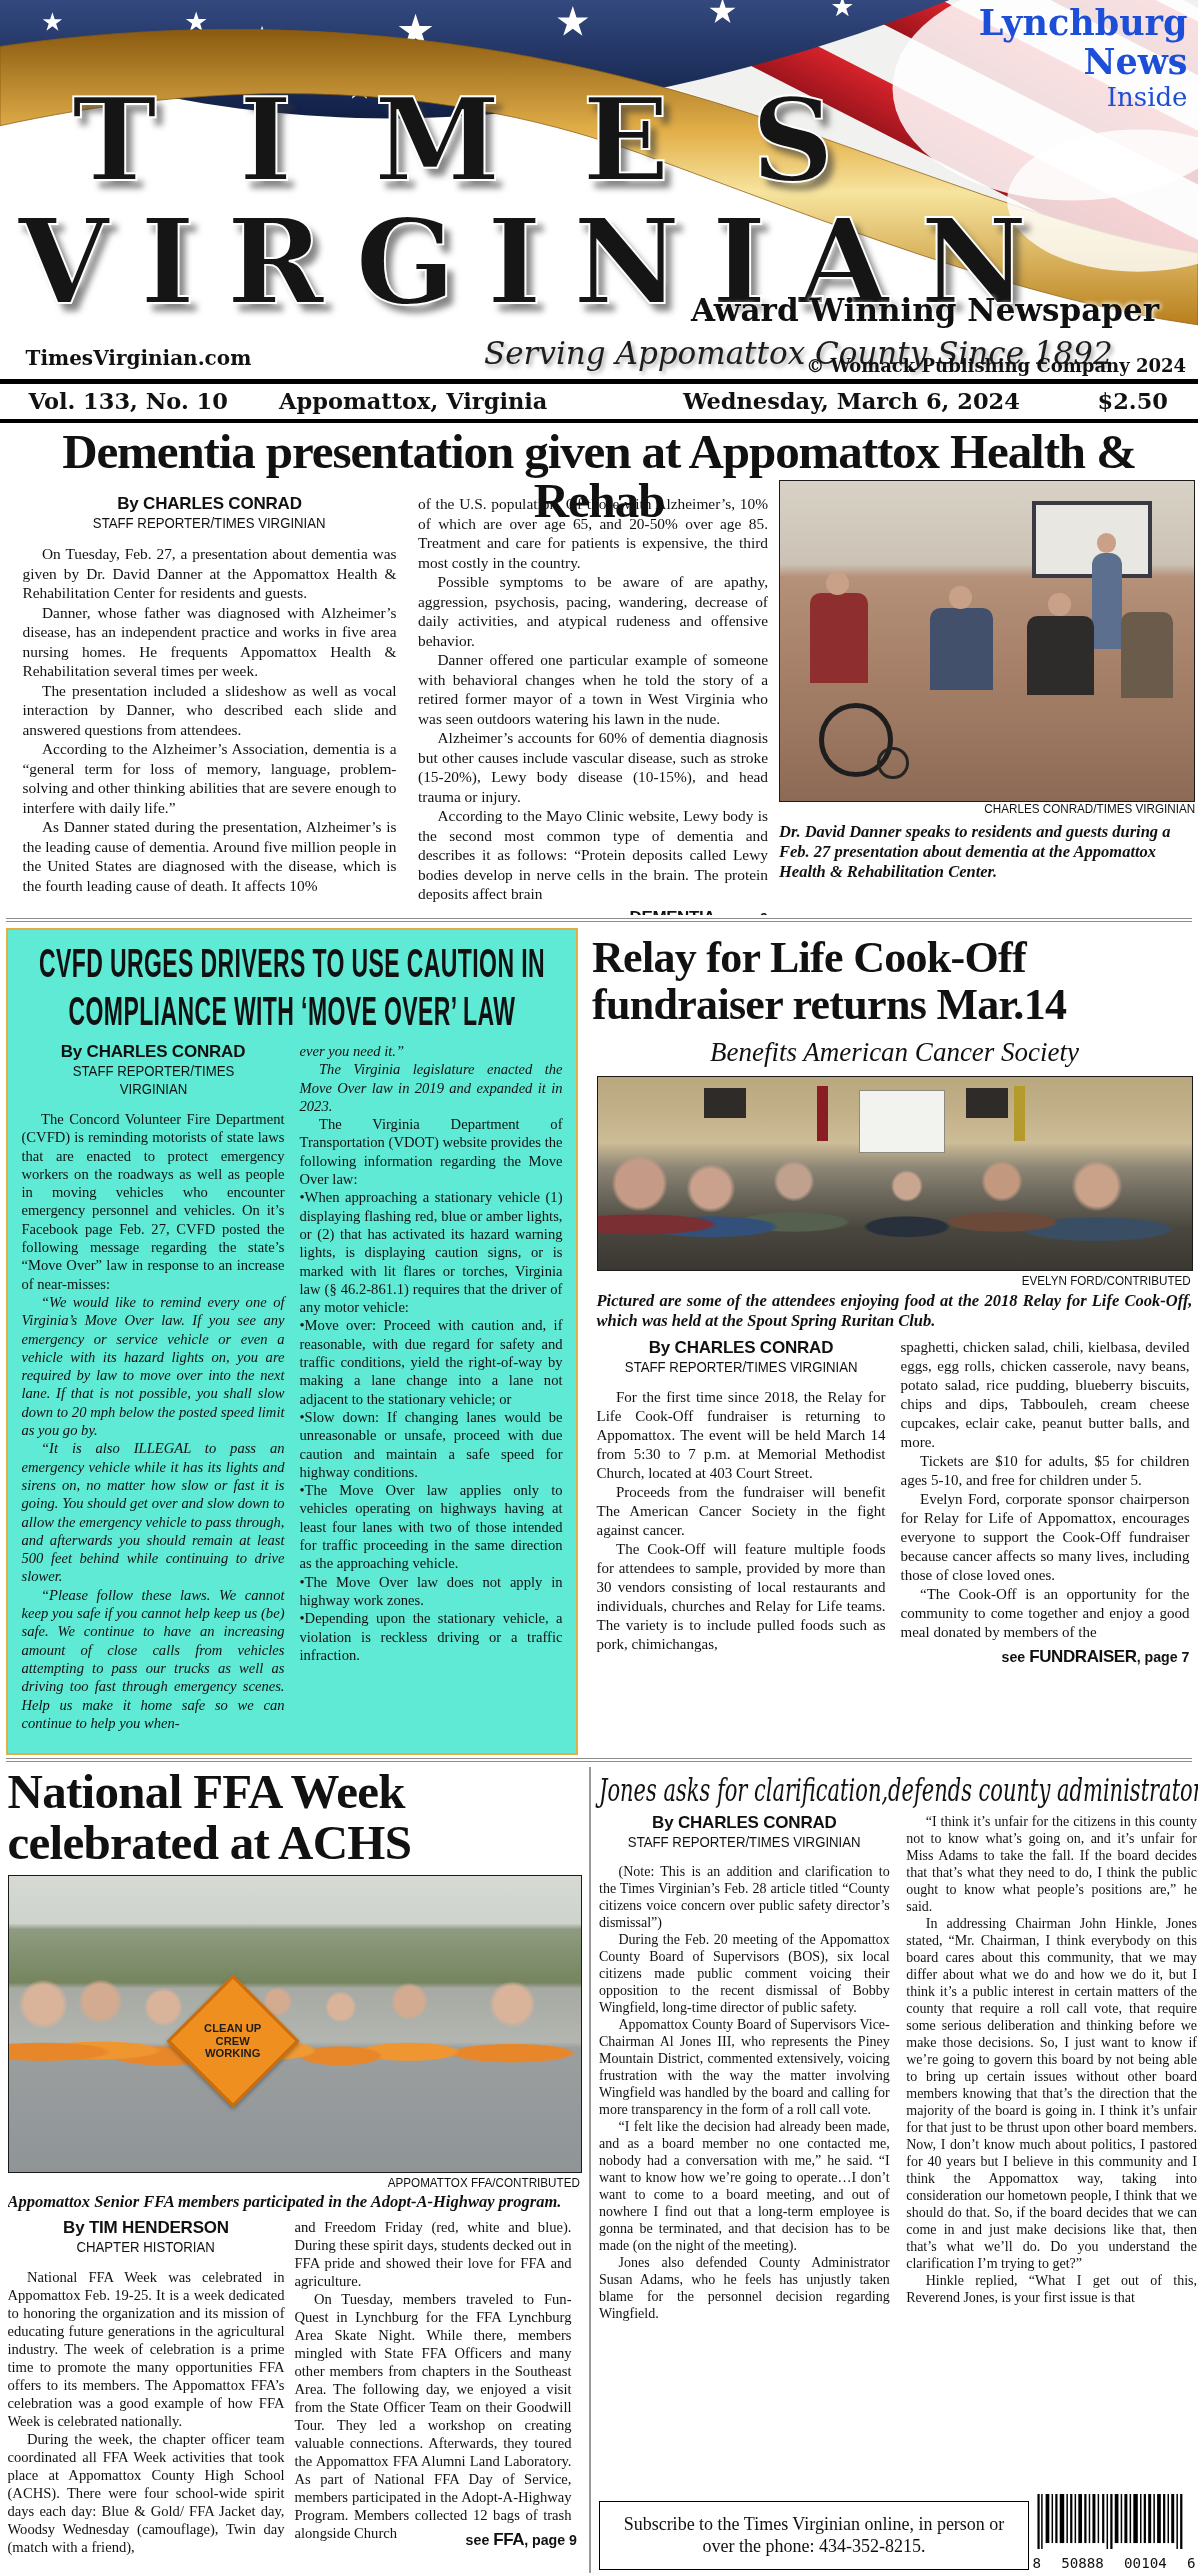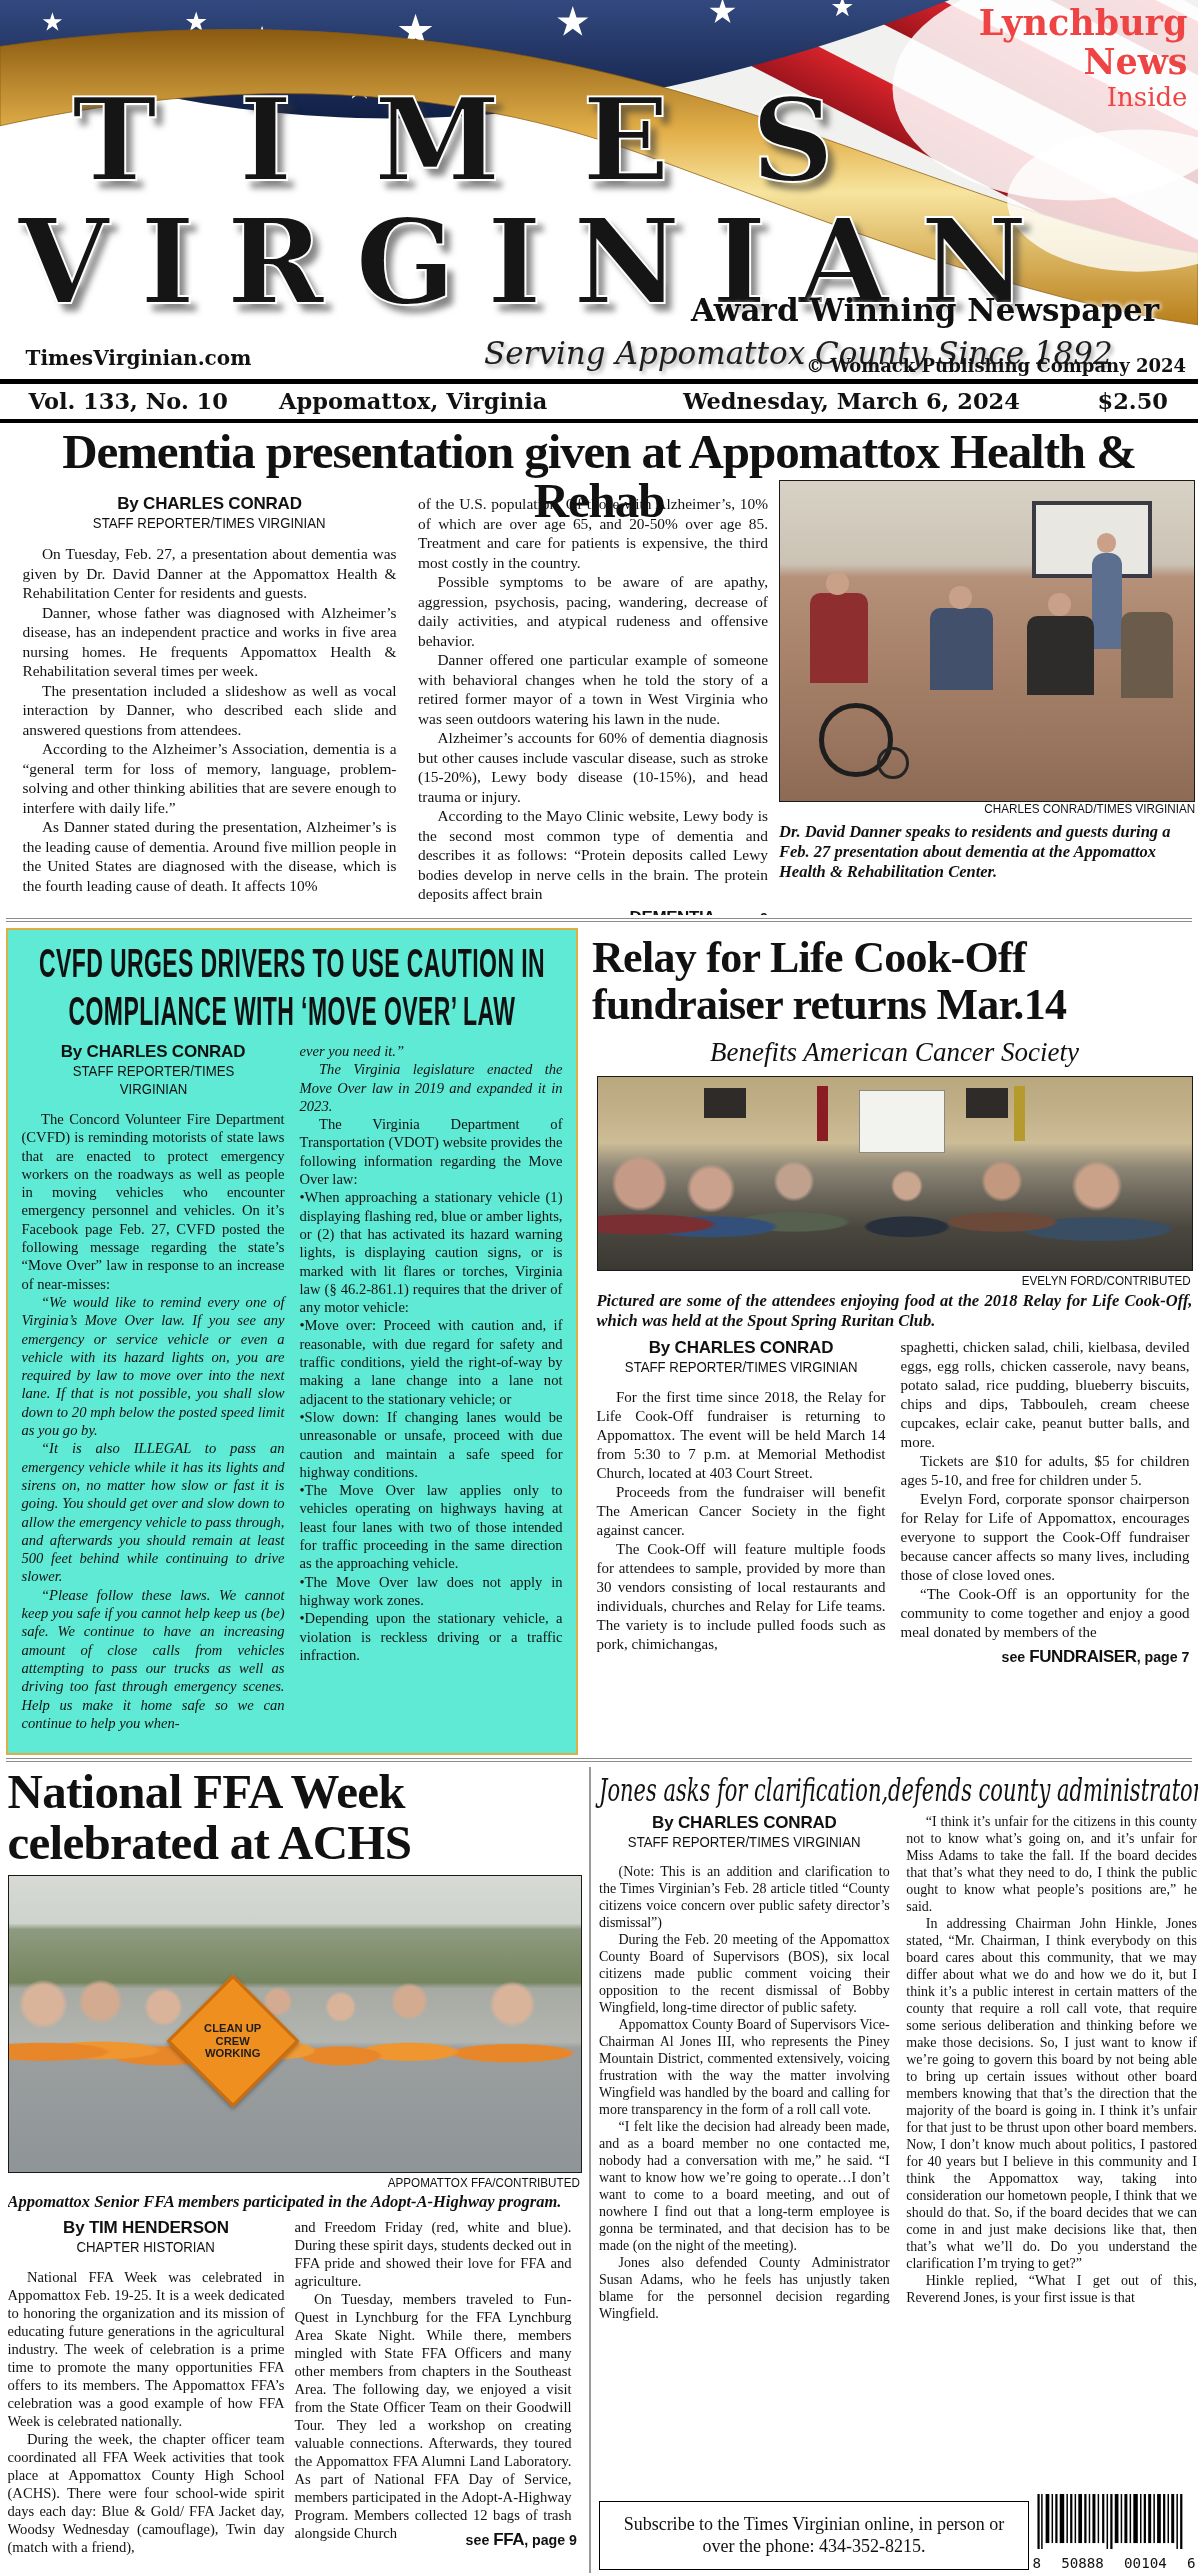--- a/index.html
+++ b/index.html
@@ -2,21 +2,21 @@
 <html style="font-size:12px"><head>
 <meta charset="utf-8">
 <style>
   html,body{margin:0;padding:0;background:#e8e8e8;}
   .page{position:relative;width:1198px;height:2576px;background:#fff;overflow:hidden;
         font-family:"Liberation Serif",serif;color:#111;margin:0 auto;}
   
   .masthead{position:absolute;top:0;left:0;width:1198px;height:424px;}
   .flag-svg{position:absolute;top:0;left:0;width:1198px;height:378px;}
   .lynchburg{position:absolute;top:3px;right:10.5px;width:344px;text-align:right;
-             font-family:"DejaVu Serif",serif;color:#ef4444;}
+             font-family:"DejaVu Serif",serif;color:#1d4ed8;}
   .lyn-big{font-size:35px;line-height:39px;font-weight:bold;}
   .lyn-small{font-size:26px;line-height:33px;font-weight:normal;}
   .title-times{position:absolute;left:72px;top:84px;font-family:"DejaVu Serif",serif;font-weight:bold;
                font-size:114px;line-height:112px;letter-spacing:0.72em;color:#151515;
                -webkit-text-stroke:1.9px #fff;text-shadow:6.7px 7.5px 6.7px rgba(55,55,55,.6);}
   .title-virg{position:absolute;left:18px;top:204px;font-family:"DejaVu Serif",serif;font-weight:bold;
               font-size:117px;line-height:117px;letter-spacing:0.27em;color:#151515;
               -webkit-text-stroke:1.9px #fff;text-shadow:6.7px 7.5px 6.7px rgba(55,55,55,.6);}
   .award{position:absolute;right:39px;top:292px;font-family:"DejaVu Serif",serif;font-weight:bold;
          font-size:31px;color:#101010;text-shadow:0 0 5.2px #fff,0 0 5.2px #fff;}

